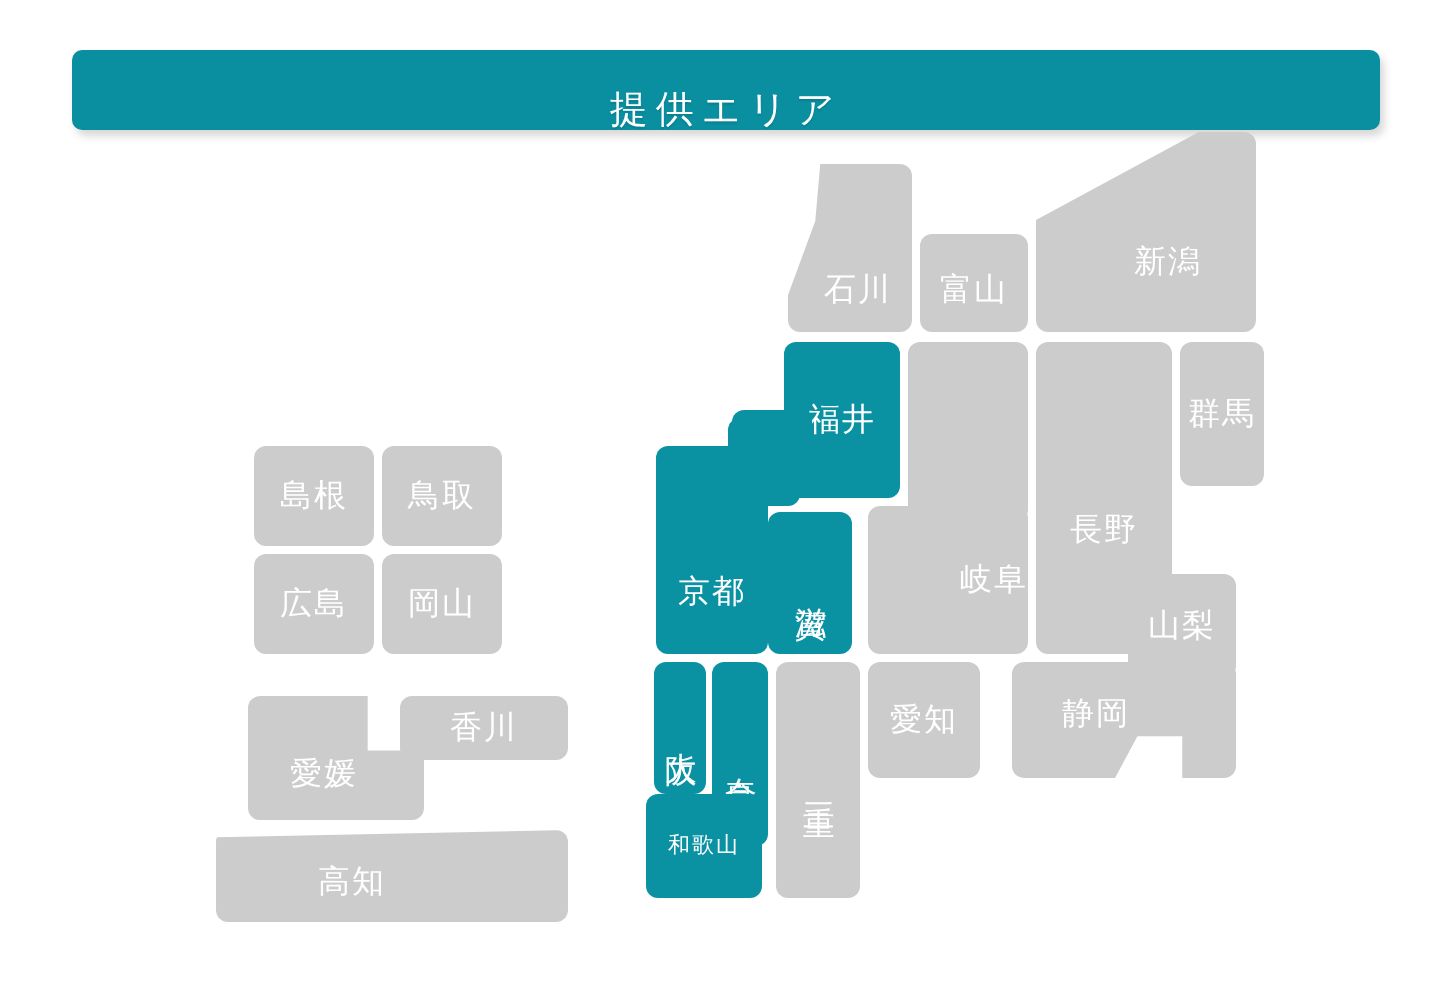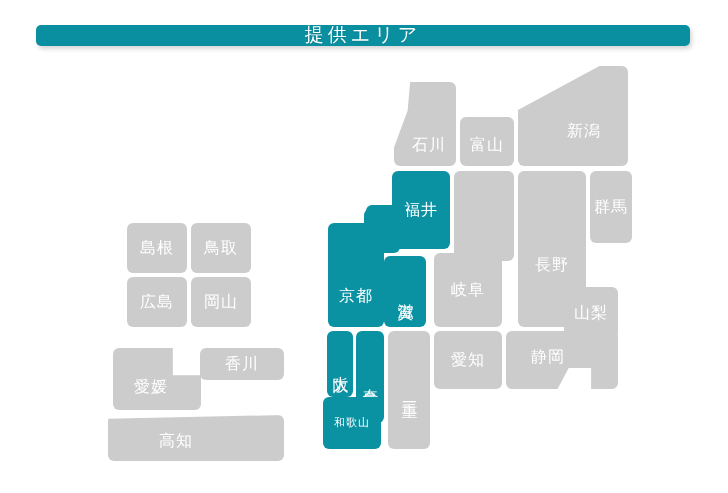--- a/index.html
+++ b/index.html
@@ -14,26 +14,26 @@
     overflow: hidden;
     position: relative;
   }
 
   
   #header-bar {
     position: absolute;
     left: 36px;
     top: 25px;
     width: 654px;
-    height: 21px;
+    height: 40px;
     background: #0a8fa0;
     border-radius: 5px;
     box-shadow: 2px 3px 4px rgba(0,0,0,0.16);
     display: flex;
-    align-items: flex-start;
+    align-items: flex-end;
     justify-content: center;
   }
   #header-title {
     color: #ffffff;
     font-size: 19px;
     letter-spacing: 4px;
     font-weight: 500;
     line-height: 1;
     text-shadow: 0 1px 1px rgba(0,0,0,0.12);
   }
@@ -147,50 +147,50 @@
   <div class="pref inactive lbl-bottom" style="left:460px; top:57px; width:54px; height:49px;">
     <span class="lbl" style="margin-bottom:4px;">富山</span>
   </div>
 
   <div class="pref inactive lbl-bottom" style="left:518px; top:6px; width:110px; height:100px;
               border-radius:6px;
               clip-path: polygon(74% 0%, 100% 0%, 100% 100%, 0% 100%, 0% 44%);">
     <span class="lbl" style="margin-bottom:18px; margin-left:22px;">新潟</span>
   </div>
 
-  <div class="pref inactive" style="left:434px; top:193px; width:68px; height:74px;">
+  <div class="pref inactive" style="left:434px; top:193px; width:80px; height:74px;justify-content:flex-end;">
     <span class="lbl">岐阜</span>
   </div>
   <div class="pref inactive" style="left:454px; top:111px; width:60px; height:90px; border-radius:6px;">
     <span class="lbl"></span>
   </div>
 
   <div class="pref inactive" style="left:518px; top:111px; width:68px; height:156px;">
     <span class="lbl" style="margin-top:32px;">長野</span>
   </div>
 
   <div class="pref inactive" style="left:590px; top:111px; width:42px; height:72px;">
     <span class="lbl">群馬</span>
   </div>
 
   <div class="pref inactive" style="left:564px; top:227px; width:54px; height:52px;">
     <span class="lbl">山梨</span>
   </div>
 
-  <div class="pref inactive" style="left:434px; top:271px; width:68px; height:58px;">
+  <div class="pref inactive" style="left:434px; top:271px; width:56px; height:58px;">
     <span class="lbl">愛知</span>
   </div>
 
   <div class="pref inactive lbl-up" style="left:506px; top:271px; width:112px; height:58px;
               border-radius:6px;
               clip-path: polygon(0% 0%, 100% 0%, 100% 100%, 76% 100%, 76% 64%, 56% 64%, 46% 100%, 0% 100%);">
     <span class="lbl" style="margin-top:8px; margin-left:-28px;">静岡</span>
   </div>
 
-  <div class="pref inactive lbl-bottom" style="left:113px; top:288px; width:88px; height:62px;
+  <div class="pref inactive lbl-bottom" style="left:124px; top:288px; width:88px; height:62px;
               border-radius:6px;
               clip-path: polygon(0% 0%, 68% 0%, 68% 44%, 100% 44%, 100% 100%, 0% 100%);">
     <span class="lbl" style="margin-bottom:6px; margin-left:-12px;">愛媛</span>
   </div>
 
   <div class="pref inactive" style="left:200px; top:288px; width:84px; height:32px;">
     <span class="lbl">香川</span>
   </div>
 
 

